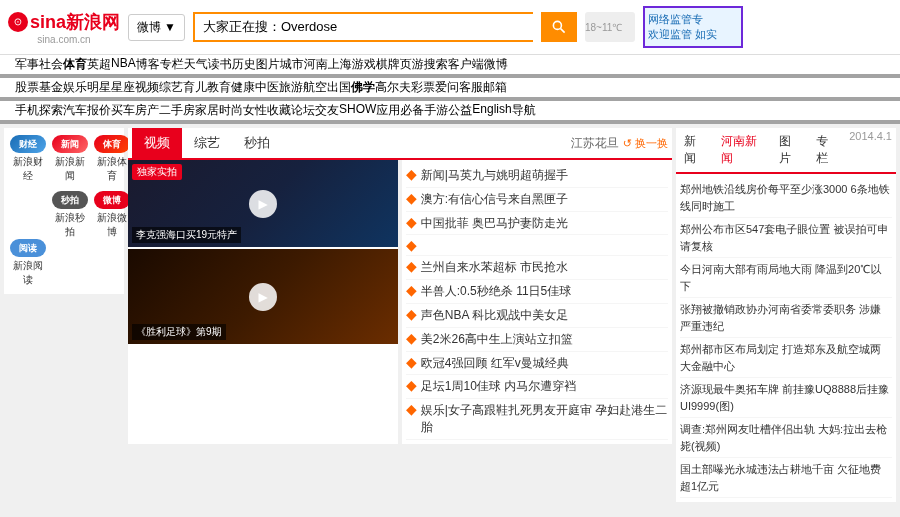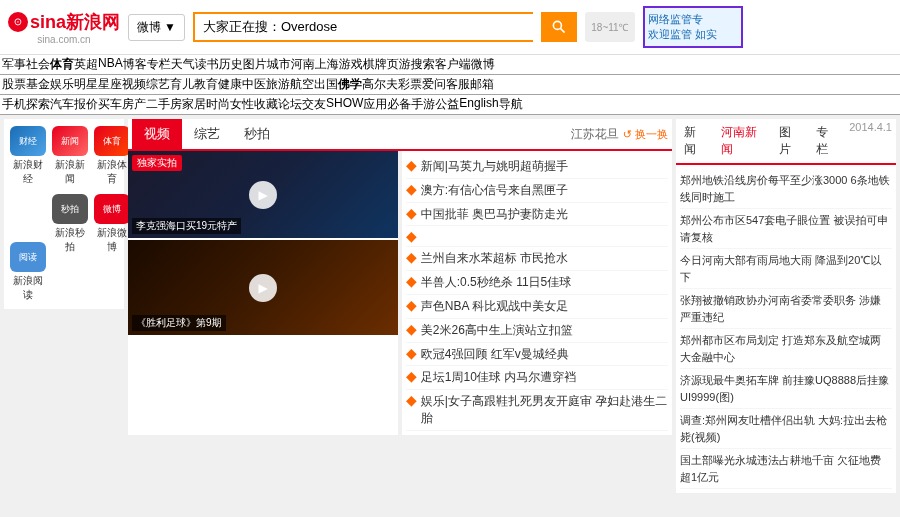--- a/index.html
+++ b/index.html
@@ -9,32 +9,32 @@
     .header { background: #fff; padding: 6px 8px; display: flex; align-items: center; gap: 8px; border-bottom: 1px solid #ddd; }
     .logo-area { display: flex; flex-direction: column; align-items: center; min-width: 90px; }
     .weibo-btn { background: #fff; border: 1px solid #ccc; border-radius: 3px; padding: 4px 8px; font-size: 12px; cursor: pointer; display: flex; align-items: center; gap: 3px; }
     .search-box { flex: 1; max-width: 340px; height: 30px; border: 2px solid #ff8c00; border-right: none; padding: 0 8px; font-size: 13px; outline: none; }
     .search-btn { background: #ff8c00; border: none; width: 36px; height: 30px; cursor: pointer; display: flex; align-items: center; justify-content: center; }
     .search-btn svg { width: 16px; height: 16px; }
     .monitor-area { background: #e8f4ff; border: 2px solid #6d28d9; padding: 4px 3px; font-size: 11px; color: #1a6db5; min-width: 100px; }
 
     
     .nav-all { background: #fff; }
-    .nav-row-wrap { display: flex; padding: 1px 2px; border-bottom: 1px solid #a3a3a3; }
+    .nav-row-wrap { display: flex; padding: 1px 15px; border-bottom: 4px solid #a3a3a3; }
 
     
     .main { display: flex; background: #f0f0f0; gap: 4px; padding: 4px; }
 
     
     .sidebar { width: 120px; flex-shrink: 0; }
     .sidebar-title { background: #e8001c; color: #fff; font-size: 12px; padding: 3px 6px; }
     .sidebar-content { background: #fff; }
     .sidebar-icons { display: grid; grid-template-columns: 1fr 1fr 1fr; gap: 2px; padding: 4px; }
     .sidebar-icon-item { display: flex; flex-direction: column; align-items: center; cursor: pointer; padding: 3px 2px; }
-    .sidebar-icon-item .icon-img { width: 36px; height: 30px; border-radius: 6px; display: flex; align-items: center; justify-content: center; font-size: 10px; color: #fff; font-weight: normal; }
+    .sidebar-icon-item .icon-img { width: 36px; height: 18px; border-radius: 13px; display: flex; align-items: center; justify-content: center; font-size: 10px; color: #fff; font-weight: bold; }
     .sidebar-icon-item .icon-label { font-size: 10px; color: #333; margin-top: 2px; text-align: center; }
     .icon-finance { background: linear-gradient(135deg, #1a6db5, #4da3e8); }
     .icon-sina { background: linear-gradient(135deg, #e8001c, #ff6666); }
     .icon-sports { background: linear-gradient(135deg, #e8001c, #ff4400); }
 
     
     .center-content { flex: 1; min-width: 0; }
 
     
     .tab-bar { background: #fff; display: flex; align-items: center; padding: 0 4px; border-bottom: 2px solid #e8001c; }
@@ -88,21 +88,21 @@
     <span>微博</span>
     <span>▼</span>
   </button>
   <input class="search-box" type="text" value="大家正在搜：Overdose" placeholder="大家正在搜：Overdose" style="">
   <button class="search-btn">
     <svg viewBox="0 0 20 20" fill="white">
       <circle cx="8" cy="8" r="5" stroke="white" stroke-width="2" fill="none"></circle>
       <line x1="12" y1="12" x2="17" y2="17" stroke="white" stroke-width="2"></line>
     </svg>
   </button>
-  <div style="width:50px;height:30px;background:#eee;border-radius:3px;display:flex;align-items:center;justify-content:center;font-size:10px;color:#999;">
+  <div style="width:50px;height:30px;background:#eee;border-radius:3px;display:flex;align-items:center;justify-content:flex-start;font-size:10px;color:#999;">
     <span>18~11℃</span>
   </div>
   <div class="monitor-area">
     <div>网络监管专</div>
     <div>欢迎监管 如实</div>
   </div>
 </div>
 
 <div class="nav-all">
   <div class="nav-row-wrap">

